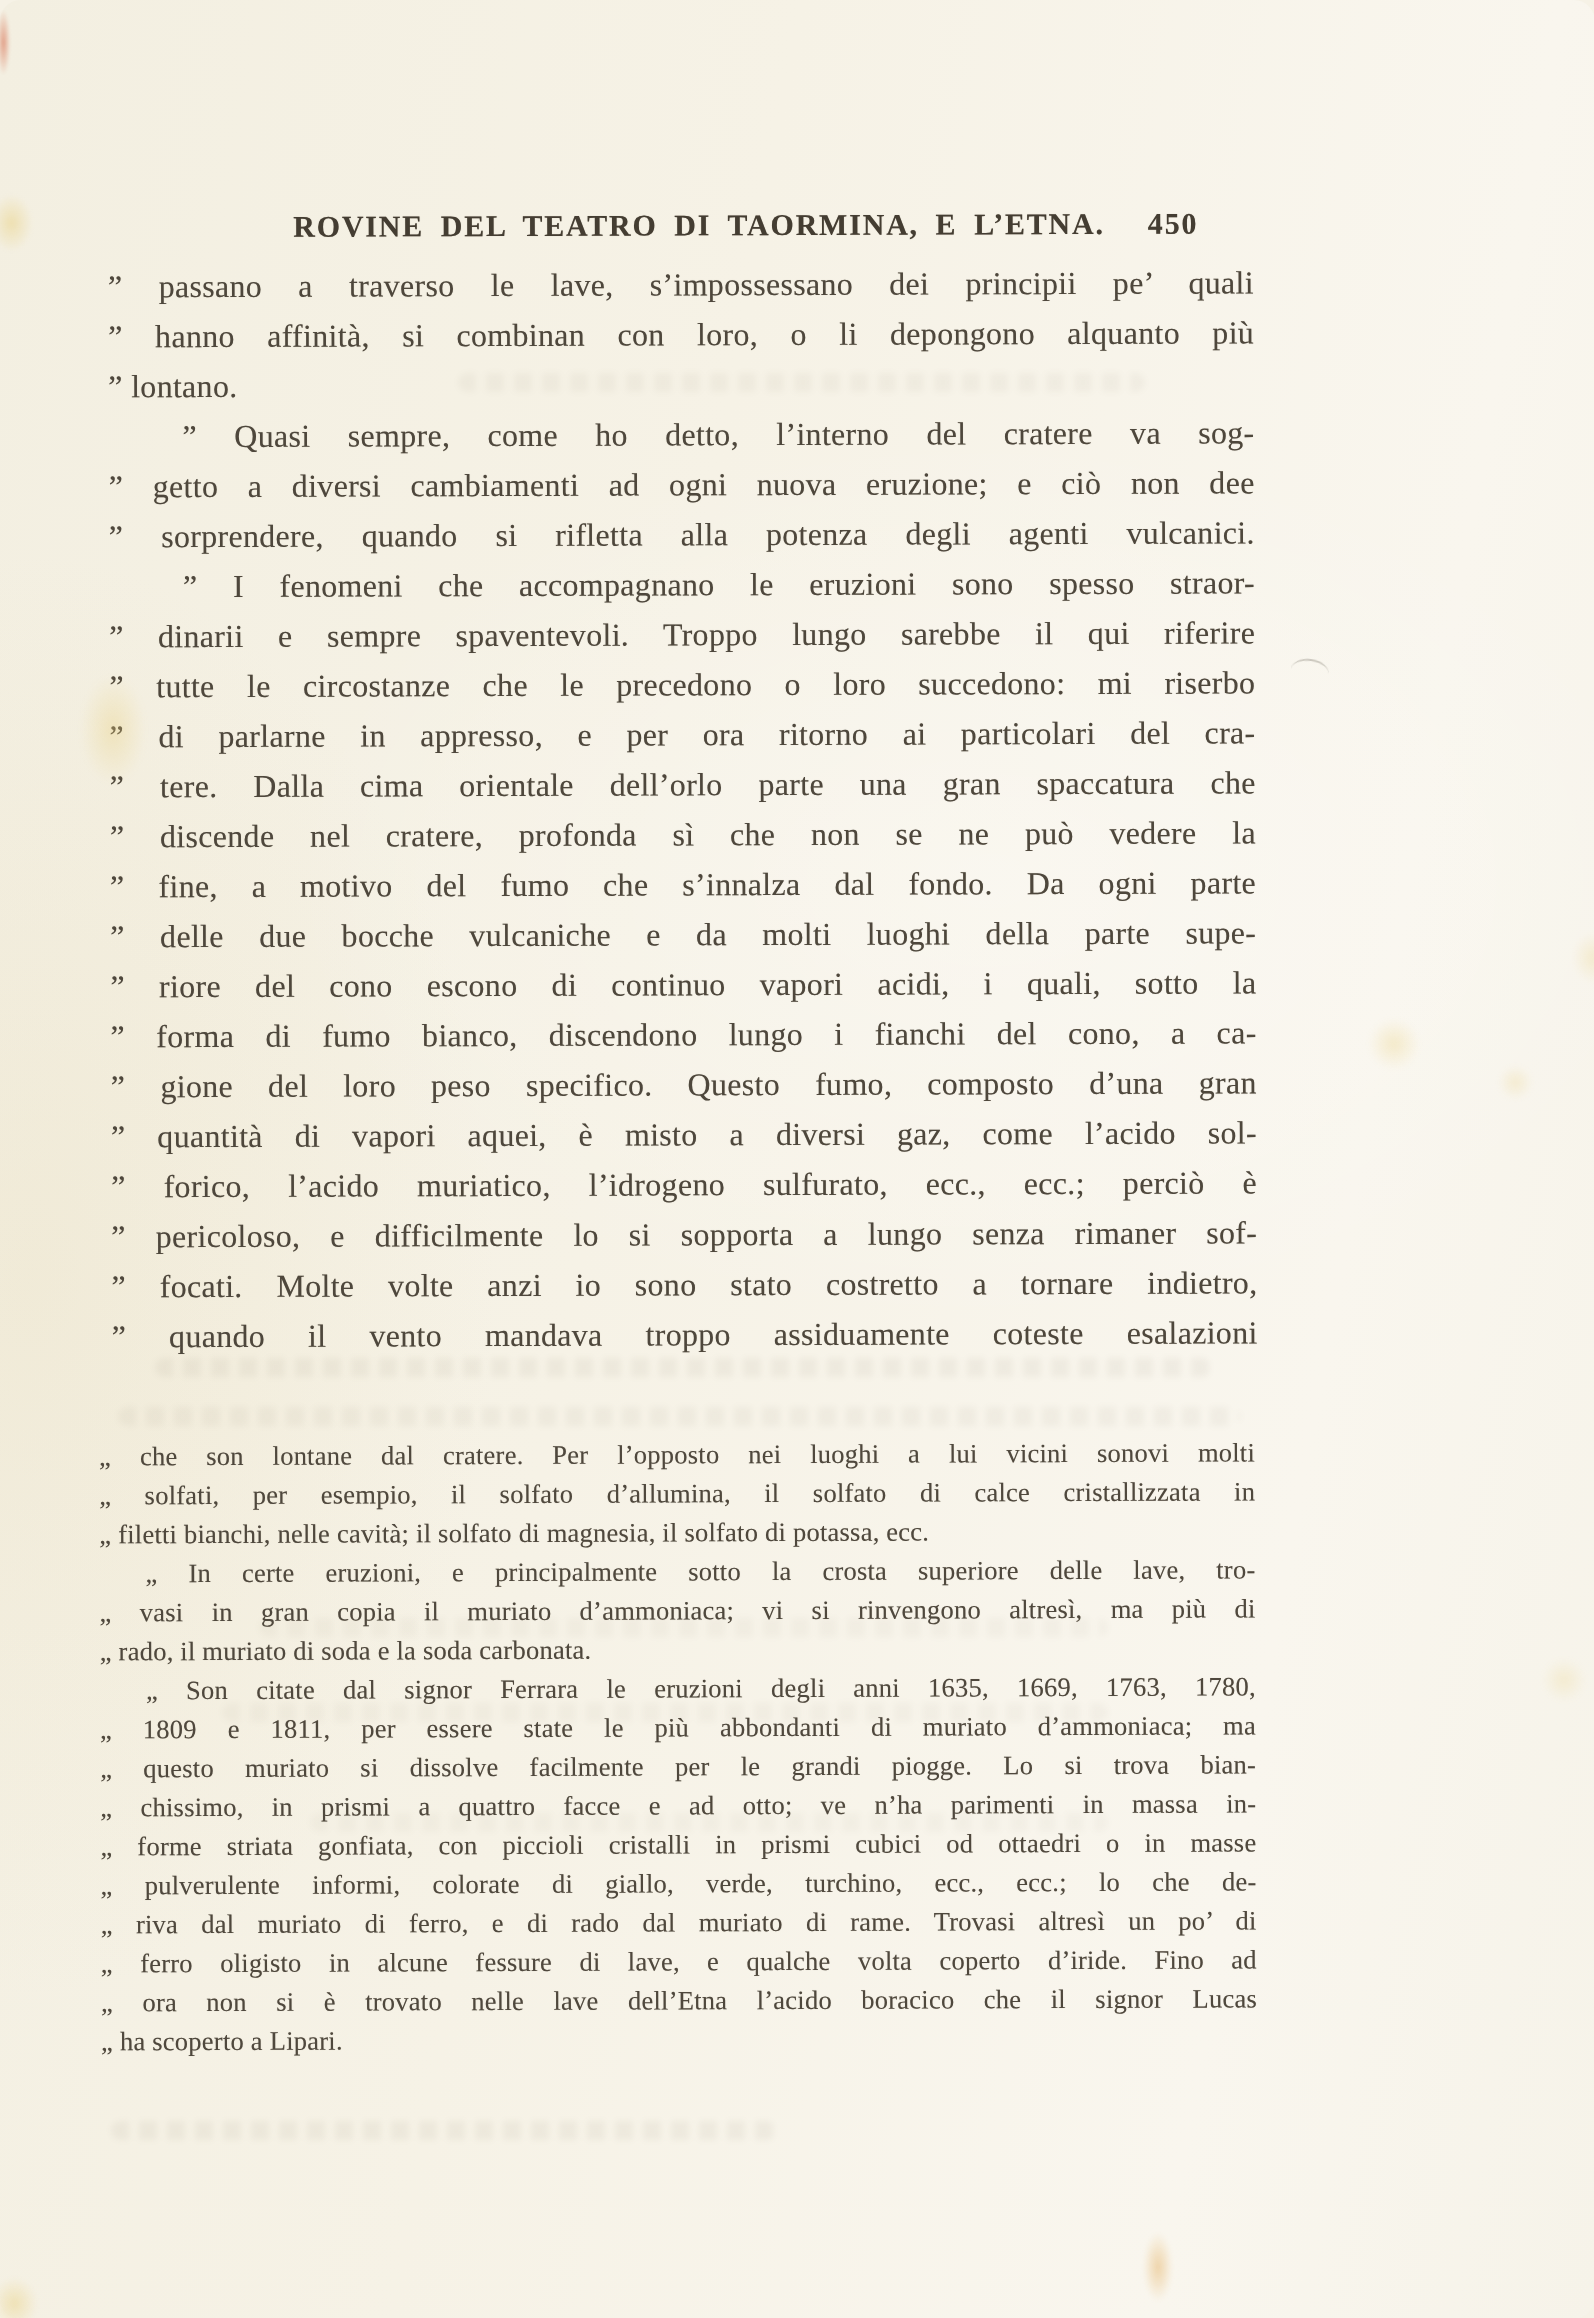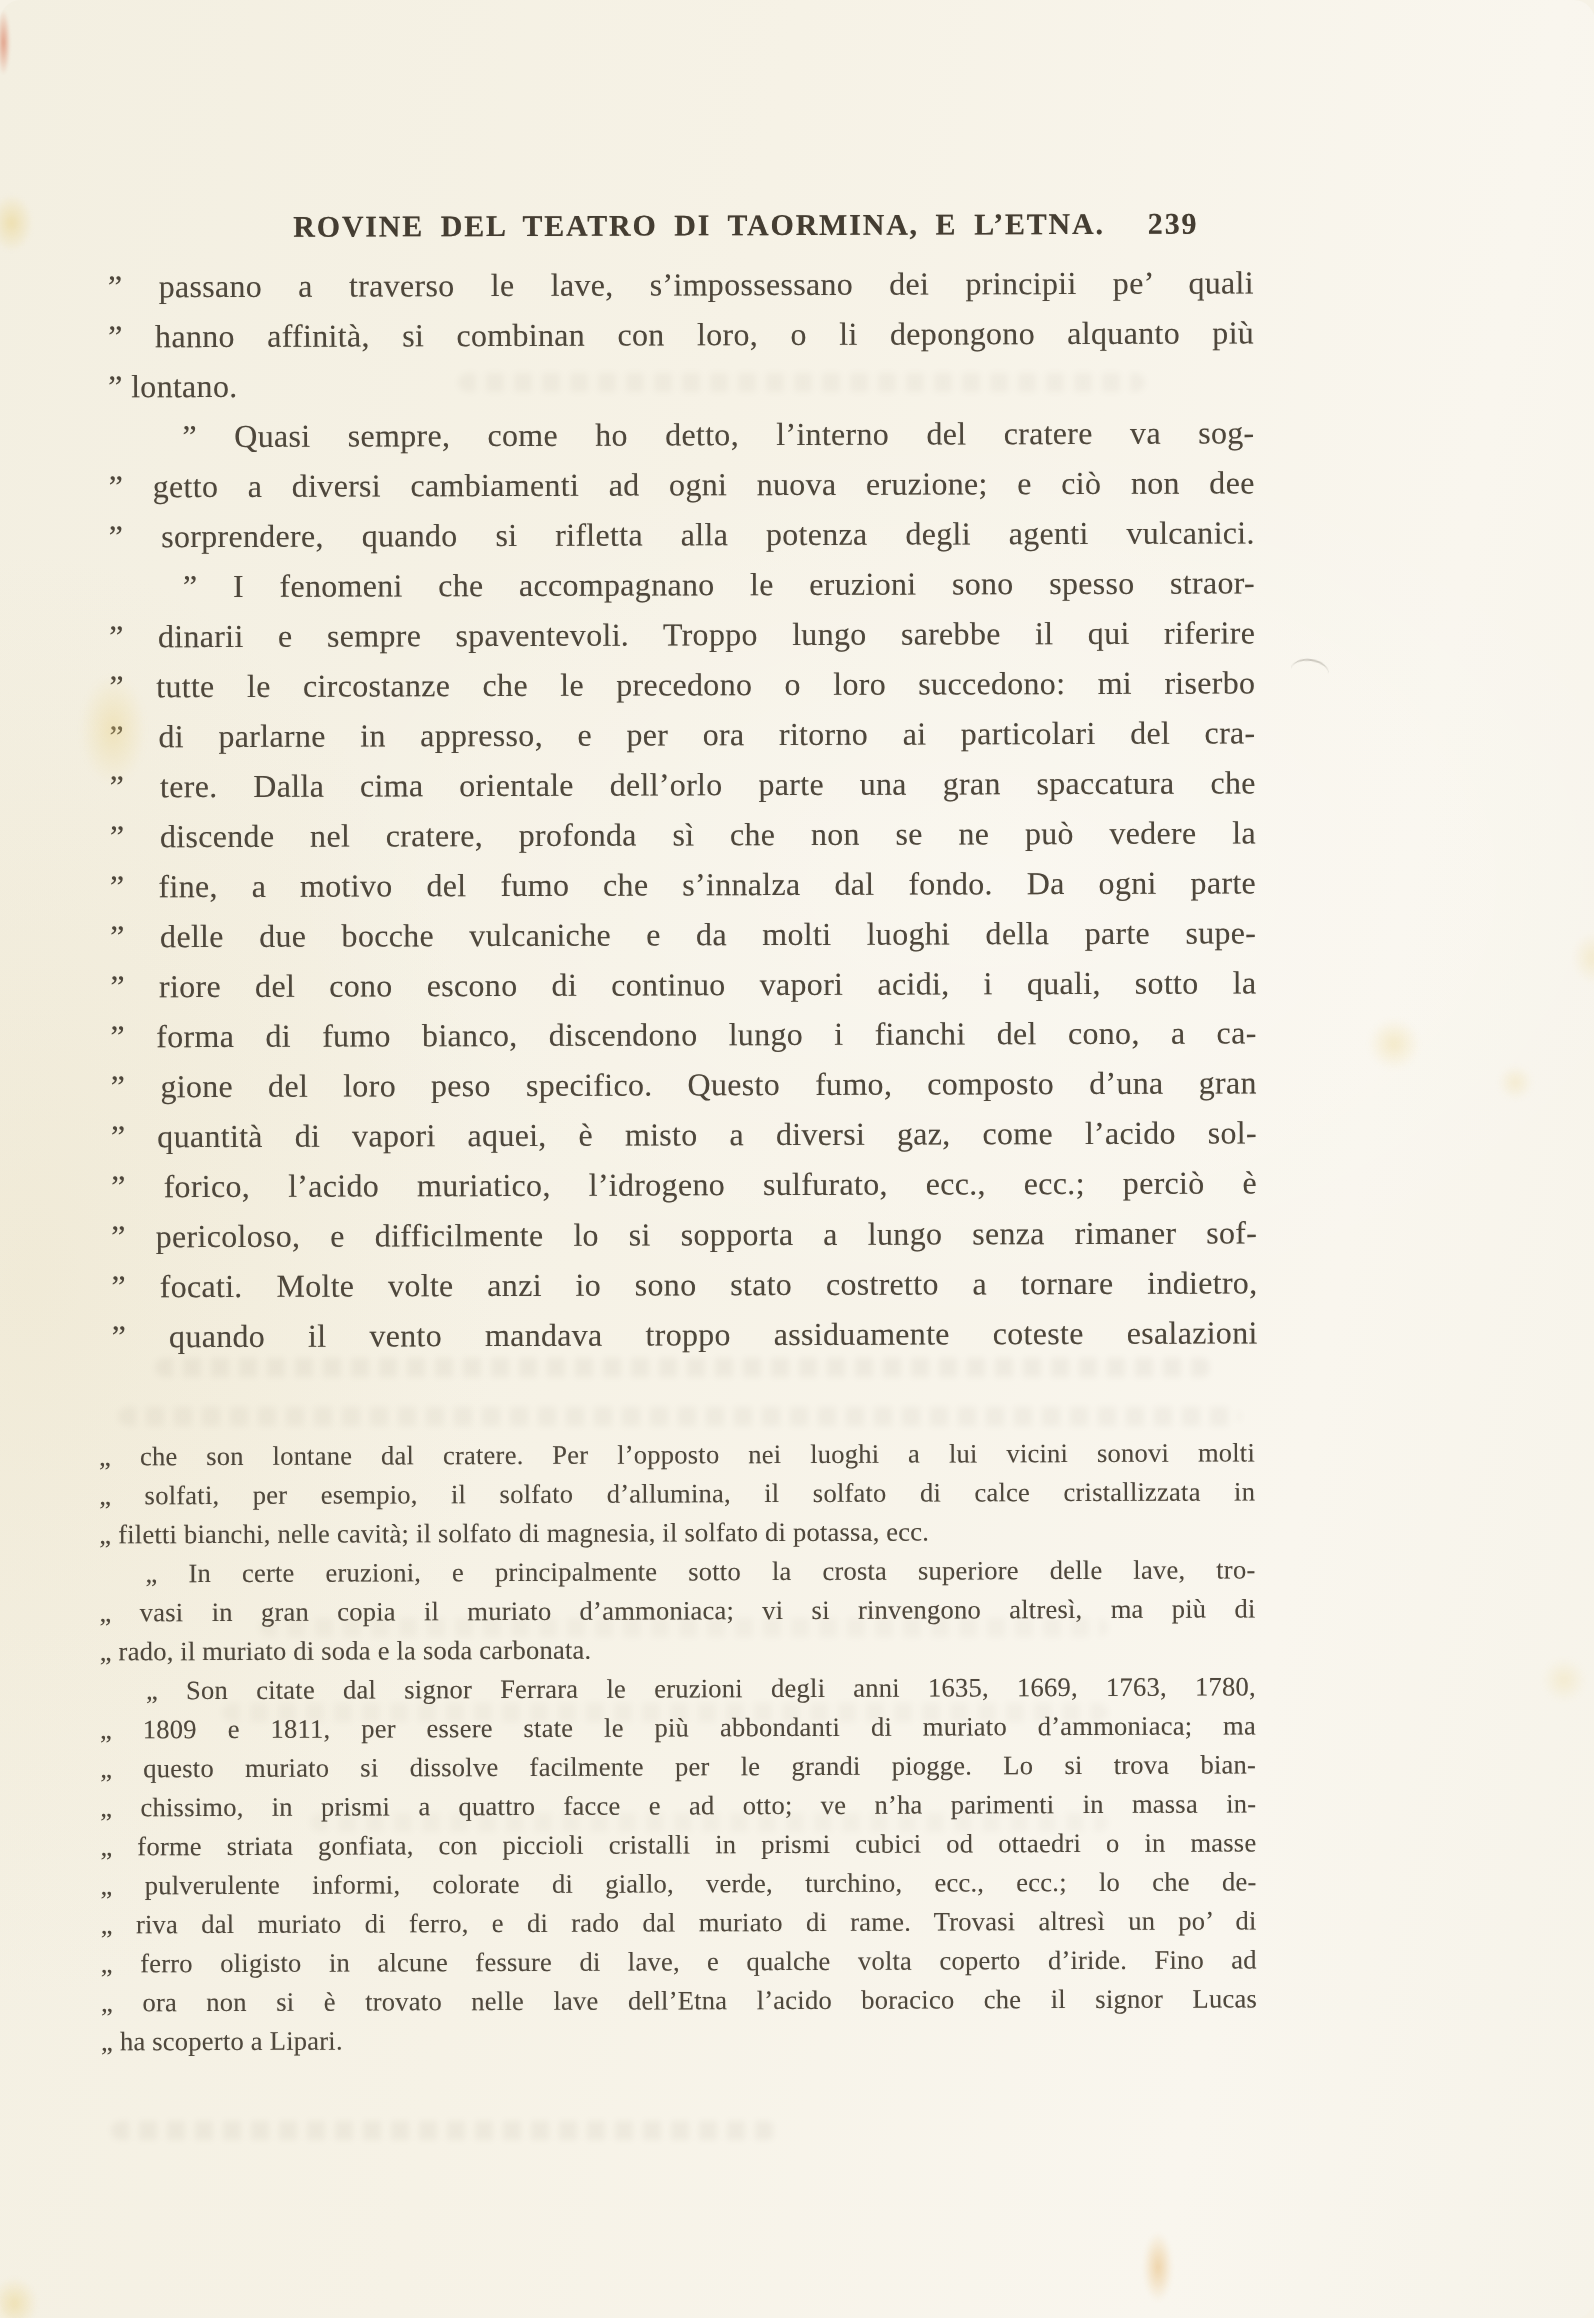--- a/index.html
+++ b/index.html
@@ -69,21 +69,21 @@
 </style>
 </head>
 <body>
 
 <div class="page">
 
   <div class="content">
 
     <div class="header">
       <span>ROVINE DEL TEATRO DI TAORMINA, E L’ETNA.</span>
-      <span>239</span>
+      <span>450</span>
     </div>
 
     <div class="body-text">
         <div class="body-line">” passano a traverso le lave, s’impossessano dei principii pe’ quali</div>
         <div class="body-line">” hanno affinità, si combinan con loro, o li depongono alquanto più</div>
         <div class="body-line flush">” lontano.</div>
         <div class="body-line indent">” Quasi sempre, come ho detto, l’interno del cratere va sog-</div>
         <div class="body-line">” getto a diversi cambiamenti ad ogni nuova eruzione; e ciò non dee</div>
         <div class="body-line">” sorprendere, quando si rifletta alla potenza degli agenti vulcanici.</div>
         <div class="body-line indent">” I fenomeni che accompagnano le eruzioni sono spesso straor-</div>

